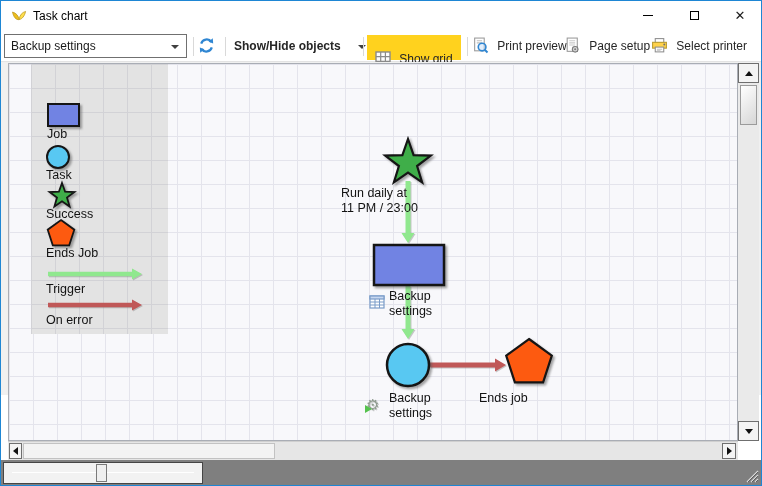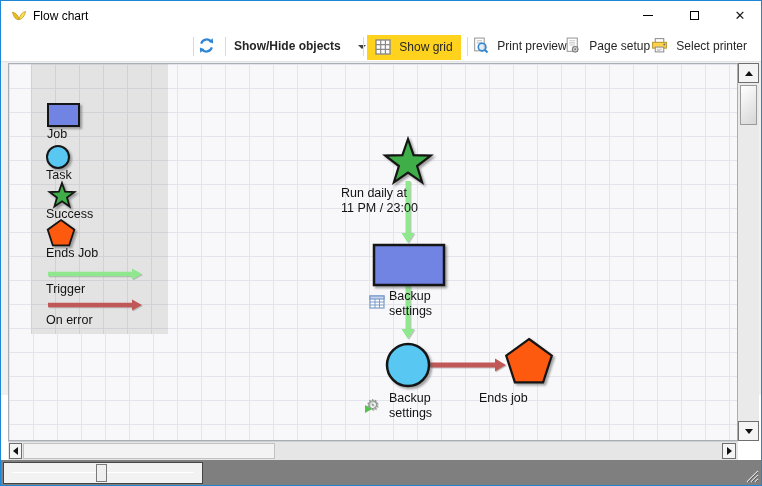--- a/index.html
+++ b/index.html
@@ -76,43 +76,47 @@
 </head>
 <body>
 
 <div class="window">
 
   <div class="titlebar">
     <svg class="app-icon" viewBox="0 0 16 16">
       <path d="M1.5 4 C2.5 9 5 12.2 8.2 11.6 C7.6 8 5.2 5 1.5 4 Z" fill="#edbd1d" stroke="#b8921a" stroke-width="0.7"></path>
       <path d="M8.2 11.6 C11.2 11 13.6 8 14.6 3.4 C11 4.4 8.7 7 8.2 11.6 Z" fill="#ffdf4e" stroke="#b8921a" stroke-width="0.7"></path>
     </svg>
-    <span class="title-text">Flow chart</span>
+    <span class="title-text">Task chart</span>
     <div class="winbtn" style="left:624px;"><span class="glyph-min"></span></div>
     <div class="winbtn" style="left:670px;"><span class="glyph-max"></span></div>
     <div class="winbtn" style="left:716px;"><span class="glyph-close">✕</span></div>
   </div>
 
   <div class="toolbar">
+    <div class="combo">
+      <span>Backup settings</span>
+      <span class="arrow"></span>
+    </div>
     <div class="tsep" style="left:192px;"></div>
     <div class="tbtn" style="left:197px;width:24px;">
       <svg class="ico" width="17" height="17" viewBox="0 0 16 16">
         <path d="M3 6.2 A 5.4 5.4 0 0 1 12.6 4.6" fill="none" stroke="#2f86d2" stroke-width="2.1"></path>
         <polygon points="13.9,1.2 14.3,6.2 9.9,4.4" fill="#2f86d2"></polygon>
         <path d="M13 9.8 A 5.4 5.4 0 0 1 3.4 11.4" fill="none" stroke="#2f86d2" stroke-width="2.1"></path>
         <polygon points="2.1,14.8 1.7,9.8 6.1,11.6" fill="#2f86d2"></polygon>
       </svg>
     </div>
     <div class="tsep" style="left:224px;"></div>
     <div class="tbtn" style="left:233px;font-weight:bold;">
       <span>Show/Hide objects</span>
       <span class="dd-arrow"></span>
     </div>
     <div class="tsep" style="left:362px;"></div>
-    <div class="tbtn active" id="show-grid-btn" style="left: 366px; top: 4px; height: 25px; padding: 0px 8px; background: rgb(255, 210, 30); text-align: center;">
+    <div class="tbtn active" id="show-grid-btn" style="left: 366px; top: 4px; height: 25px; padding: 12px 8px; background: rgb(255, 210, 30); text-align: center;">
       <svg class="ico" width="16" height="16" viewBox="0 0 16 16">
         <rect x="1" y="1" width="14" height="14" fill="#fdfdfd" stroke="#8a8a8a" stroke-width="1.4"></rect>
         <path d="M1 5.7 H15 M1 10.4 H15 M5.7 1 V15 M10.4 1 V15" stroke="#8a8a8a" stroke-width="1.2"></path>
       </svg>
       <span>Show grid</span>
     </div>
     <div class="tsep" style="left:466px;"></div>
     <div class="tbtn" style="left:471px;">
       <svg class="ico" width="17" height="17" viewBox="0 0 16 16">
         <rect x="2.5" y="1" width="9" height="12" fill="#fff" stroke="#9a9a9a" stroke-width="1"></rect>

